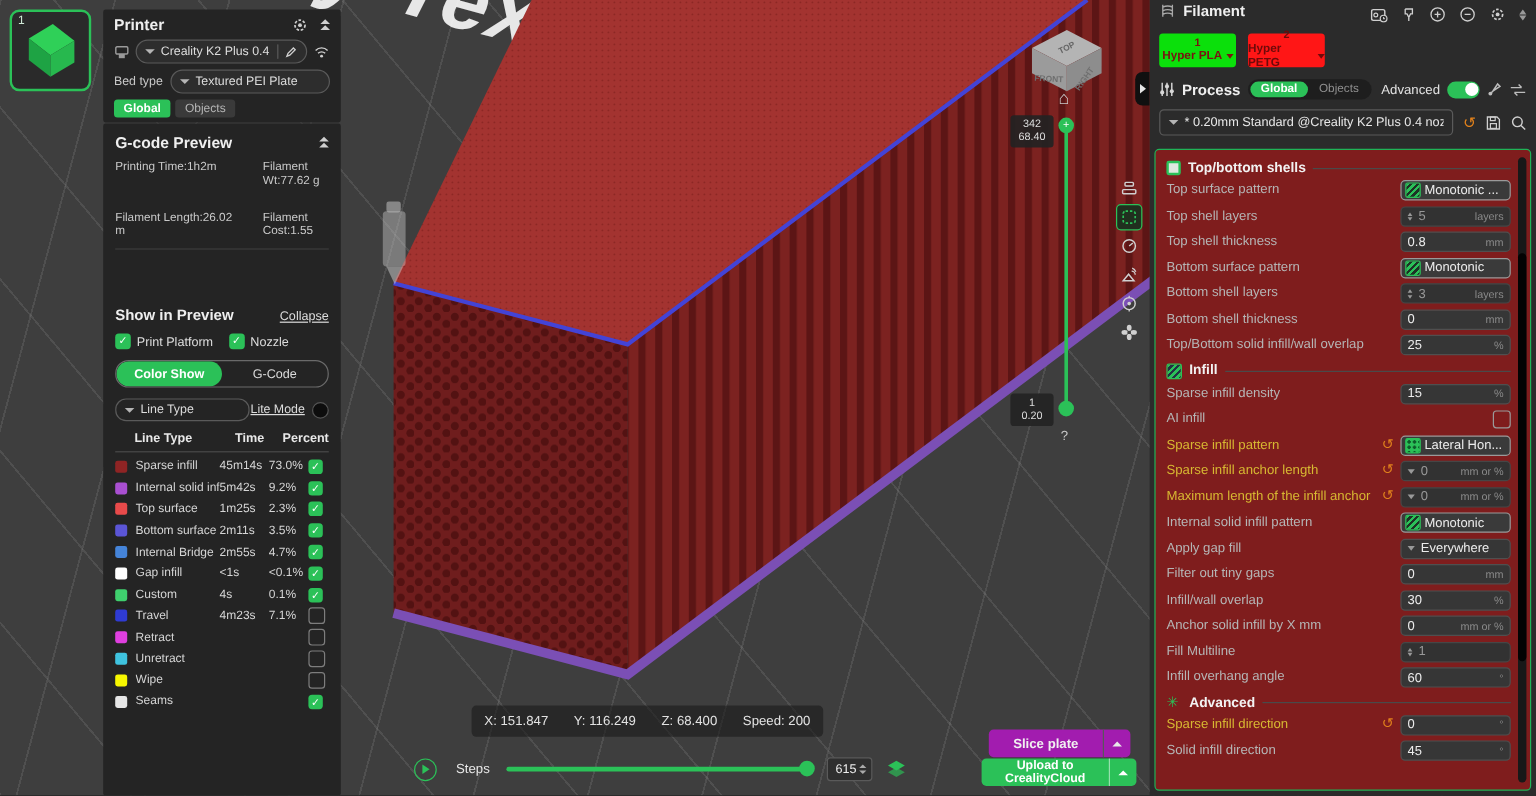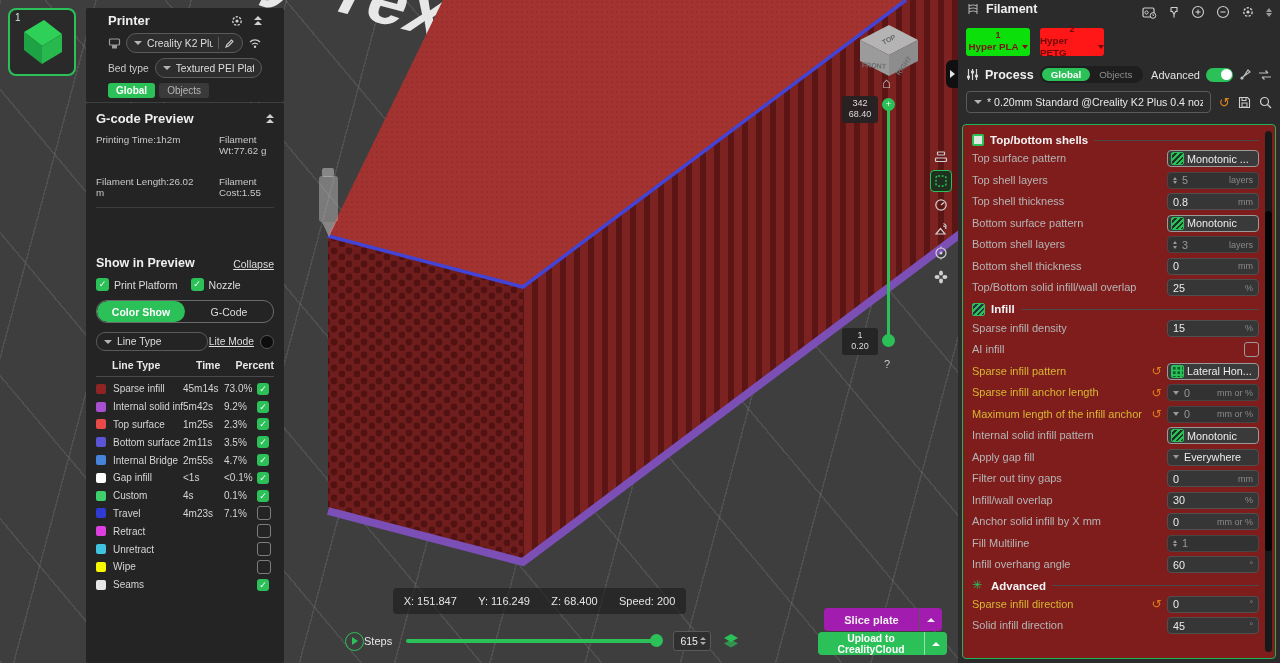--- a/index.html
+++ b/index.html
@@ -19,21 +19,21 @@
   .caret-d{width:0;height:0;border-left:4px solid transparent;border-right:4px solid transparent;border-top:4px solid #b5b5b5;display:inline-block;flex-shrink:0;}
   .caret-u{width:0;height:0;border-left:4px solid transparent;border-right:4px solid transparent;border-bottom:4px solid #e8e8e8;display:inline-block;}
   .chk{width:13px;height:13px;border-radius:3px;background:#2bc158;color:#fff;font-size:9px;line-height:13px;text-align:center;flex-shrink:0;}
   .chk.empty{background:transparent;border:1px solid #7d7d7d;width:11px;height:11px;}
   .panel{position:absolute;background:#242424;border-radius:2px;box-sizing:border-box;}
   
   .plate-thumb{position:absolute;left:8px;top:8px;width:68px;height:68px;background:#2a2a2a;
     border:2px solid #2bc158;border-radius:8px;box-sizing:border-box;}
   .plate-thumb .num{position:absolute;left:5px;top:2px;color:#cfe9d6;font-size:10px;}
   
-  .printer-panel{left:86px;top:8px;width:198px;height:94px;padding:5px 22px;}
+  .printer-panel{left:86px;top:8px;width:198px;height:94px;padding:5px 9px;}
   .prow{display:flex;align-items:center;margin-bottom:5px;}
   .ptitle{font-size:13px;font-weight:bold;color:#efefef;flex:1;}
   .selbox{display:flex;align-items:center;gap:5px;border:1px solid #5a5a5a;background:#2d2d2d;
     border-radius:10px;height:18px;padding:0 7px;font-size:10.3px;color:#ddd;flex:1;min-width:0;}
   .selbox .txt{white-space:nowrap;overflow:hidden;flex:1;}
   .tab{font-size:10px;padding:2px 8px;border-radius:3px;margin-right:4px;}
   .tab.on{background:#2bc158;color:#fff;font-weight:bold;}
   .tab.off{background:#3a3a3a;color:#b5b5b5;}
   
   .gcode-panel{left:86px;top:103px;width:198px;height:560px;padding:8px 10px;}
@@ -57,21 +57,21 @@
   .lrow{display:flex;align-items:center;height:17.8px;font-size:10px;color:#d5d5d5;}
   .lrow .sw{width:10px;height:10px;border-radius:2px;margin-right:7px;flex-shrink:0;}
   .lrow .lab{width:70px;white-space:nowrap;overflow:hidden;}
   .lrow .tm{width:41px;}.lrow .pc{width:33px;}
   
   .coords{position:absolute;left:393px;top:588px;width:293px;height:26px;background:rgba(22,22,22,.55);
     border-radius:4px;display:flex;align-items:center;justify-content:space-around;font-size:11px;color:#e3e3e3;}
   .steps-bar{position:absolute;left:345px;top:626px;width:410px;height:30px;display:flex;align-items:center;}
   .play{width:17px;height:17px;border:1.6px solid #2bc158;border-radius:50%;position:relative;flex-shrink:0;}
   .play::after{content:"";position:absolute;left:6px;top:4.5px;border-left:6px solid #2bc158;border-top:4px solid transparent;border-bottom:4px solid transparent;}
-  .steps-lab{font-size:11px;color:#e8e8e8;margin:0 14px 0 0;}
+  .steps-lab{font-size:11px;color:#e8e8e8;margin:0 14px 0 16px;}
   .track{position:relative;width:255px;height:3.5px;background:#2bc158;border-radius:2px;}
   .thumb{position:absolute;right:-2px;top:-5px;width:13px;height:13px;border-radius:50%;background:#2bc158;}
   .stepval{margin-left:12px;width:38px;height:20px;background:#2f2f2f;border:1px solid #5a5a5a;border-radius:3px;
     display:flex;align-items:center;padding:0 4px;box-sizing:border-box;}
   .stepval .v{flex:1;font-size:10.5px;color:#eee;text-align:center;}
   .spincol{display:flex;flex-direction:column;gap:2px;}
   .tri-u{width:0;height:0;border-left:3px solid transparent;border-right:3px solid transparent;border-bottom:3.5px solid #aaa;}
   .tri-d{width:0;height:0;border-left:3px solid transparent;border-right:3px solid transparent;border-top:3.5px solid #aaa;}
   .slice-btn{position:absolute;left:824px;top:608px;width:118px;height:23px;background:#a21caf;border-radius:4px;
     display:flex;align-items:center;color:#f0f0f0;font-size:11px;font-weight:bold;}
@@ -130,21 +130,21 @@
   .sec-head{display:flex;align-items:center;gap:6px;margin:4px 0 2px;}
   .sec-head .t{font-size:11.5px;font-weight:bold;color:#f2f2f2;white-space:nowrap;}
   .sec-head .ln{flex:1;height:1px;background:#4a4a4a;}
   .sec-icon{width:11px;height:11px;border-radius:2px;flex-shrink:0;}
   .sec-icon.shells-icon{border:2.5px solid #2bc158;background:#dfe8df;width:8px;height:8px;}
   .sec-icon.infill-icon{background:repeating-linear-gradient(135deg,#2bc158 0 2px,#234 2px 4px);border:1px solid #2bc158;}
   .sec-icon.advanced-icon{background:none;border:none;color:#2bc158;font-size:12px;line-height:11px;width:13px;}
   .set-row{display:flex;align-items:center;min-height:20.5px;padding:.5px 0;}
   .row-label{flex:1;font-size:11px;color:#b5b5b5;line-height:1.18;padding-right:6px;}
   .row-label.modified{color:#d7b832;}
-  .row-right{display:flex;align-items:center;gap:4px;flex-shrink:0;}
+  .row-right{display:flex;align-items:flex-start;gap:4px;flex-shrink:0;}
   .rst{color:#e0811c;font-size:12px;width:13px;text-align:center;}
   .ctl{width:92px;height:17px;border:1px solid #4f4f4f;border-radius:4px;background:#363636;
     display:flex;align-items:center;padding:0 5px;box-sizing:border-box;}
   .ctl .val{font-size:10.8px;color:#ececec;flex:1;white-space:nowrap;overflow:hidden;}
   .ctl .unit{font-size:9px;color:#8a8a8a;margin-left:3px;flex-shrink:0;}
   .ctl.dim{background:#323232;border-color:#464646;}
   .ctl.dim .val{color:#989898;}
   .ctl.pattern{border-color:#9a9a9a;background:#3a3a3a;padding:0 3px;}
   .pat-icon{width:11px;height:11px;border-radius:2px;margin-right:3px;flex-shrink:0;
     background:repeating-linear-gradient(135deg,#2bc158 0 2px,#1d3326 2px 4px);border:1px solid #2bc158;}

